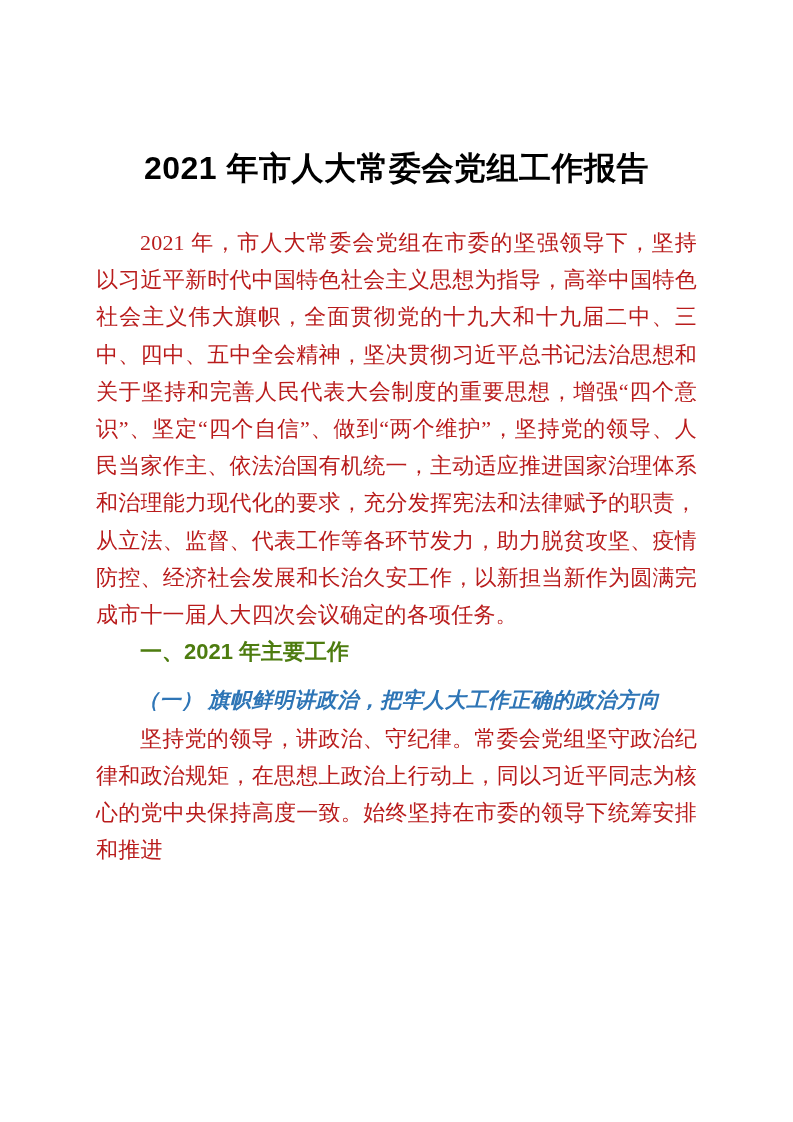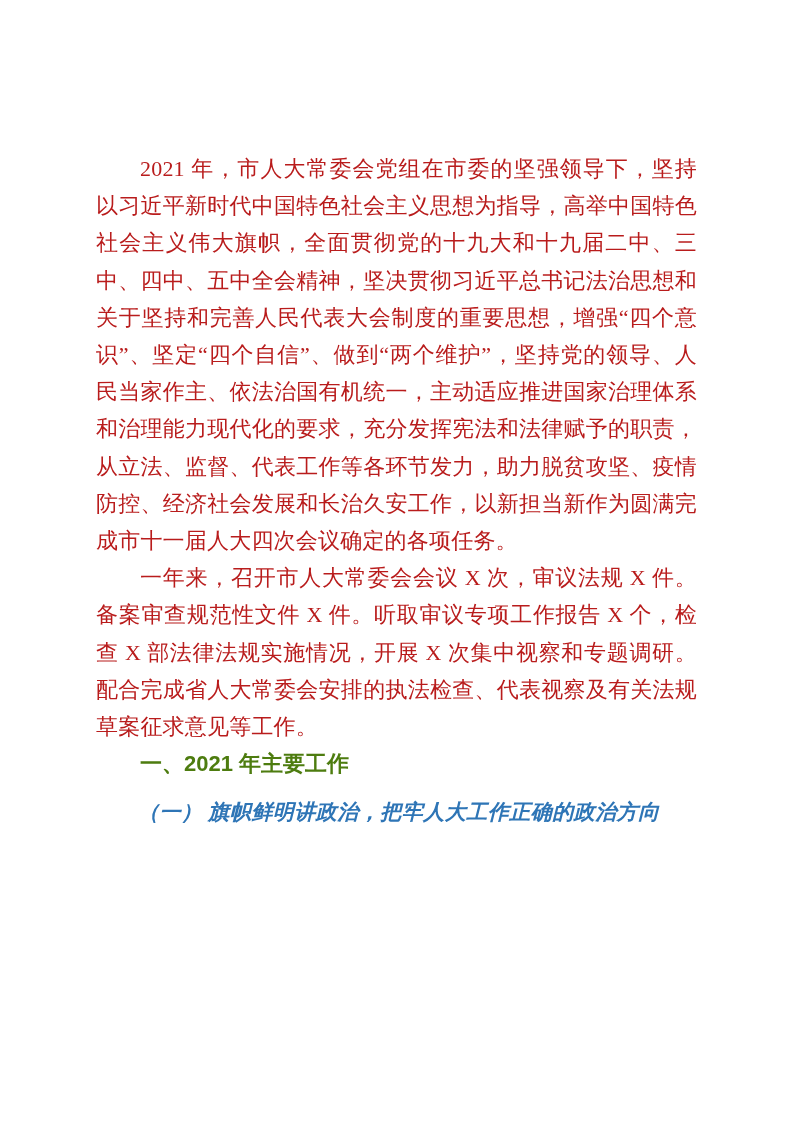--- a/index.html
+++ b/index.html
@@ -51,23 +51,24 @@
     text-indent: 2em;
     letter-spacing: 0.5px;
     margin-top: 12px;
   }
 </style>
 </head>
 <body>
 
 <div class="page">
   <div class="content">
+    <h1 class="doc-title">2021 年市人大常委会党组工作报告</h1>
 
     <p class="para">2021 年，市人大常委会党组在市委的坚强领导下，坚持以习近平新时代中国特色社会主义思想为指导，高举中国特色社会主义伟大旗帜，全面贯彻党的十九大和十九届二中、三中、四中、五中全会精神，坚决贯彻习近平总书记法治思想和关于坚持和完善人民代表大会制度的重要思想，增强“四个意识”、坚定“四个自信”、做到“两个维护”，坚持党的领导、人民当家作主、依法治国有机统一，主动适应推进国家治理体系和治理能力现代化的要求，充分发挥宪法和法律赋予的职责，从立法、监督、代表工作等各环节发力，助力脱贫攻坚、疫情防控、经济社会发展和长治久安工作，以新担当新作为圆满完成市十一届人大四次会议确定的各项任务。</p>
 
-    <p class="para">一年来，召开市人大常委会会议 X 次，审议法规 X 件。备案审查规范性文件 X 件。听取审议专项工作报告 X 个，检查 X 部法律法规实施情况，开展 X 次集中视察和专题调研。配合完成省人大常委会安排的执法检查、代表视察及有关法规草案征求意见等工作。</p>
 
     <h2 class="heading-l1">一、2021 年主要工作</h2>
 
     <h3 class="heading-l2">（一） 旗帜鲜明讲政治，把牢人大工作正确的政治方向</h3>
 
+    <p class="para">坚持党的领导，讲政治、守纪律。常委会党组坚守政治纪律和政治规矩，在思想上政治上行动上，同以习近平同志为核心的党中央保持高度一致。始终坚持在市委的领导下统筹安排和推进</p>
   </div>
 </div>
 
 </body></html>

